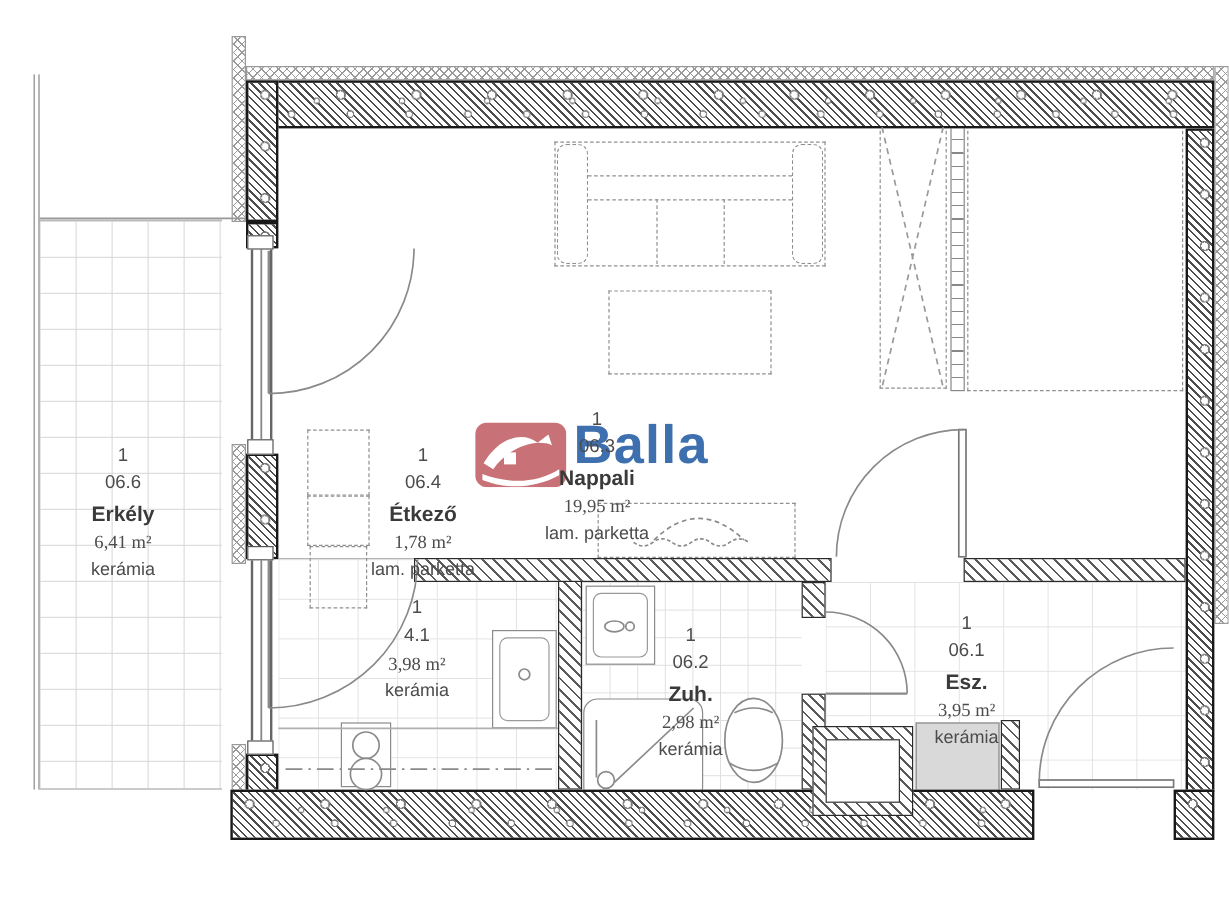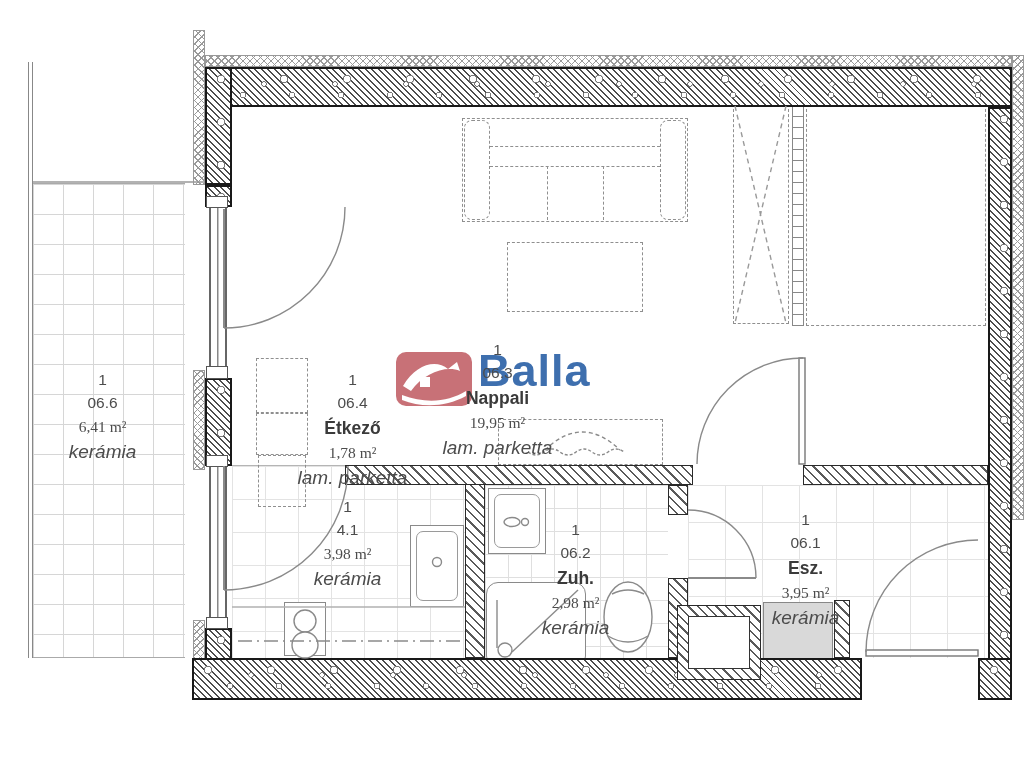--- a/index.html
+++ b/index.html
@@ -40,21 +40,21 @@
     background-image:repeating-linear-gradient(#888 0 1px,transparent 1px 11px);}
   .graybox{z-index:2;background:#d9d9d9;border:1px solid #888;}
   .railing{z-index:2;border-left:1.5px solid #888;border-right:1.5px solid #888;background:#fff;}
 
   svg.lines{position:absolute;left:0;top:0;z-index:4;pointer-events:none;}
 
   .rlabel{position:absolute;z-index:7;text-align:center;color:#4c4c4c;line-height:1.5;}
   .rlabel .lv,.rlabel .code{font-size:15.5px;}
   .rlabel .nm{font-weight:bold;font-size:17.5px;color:#3a3a3a;}
   .rlabel .ar{font-size:15.5px;font-family:Liberation Serif, serif;}
-  .rlabel .fin{font-size:19px;font-style:italic;}
+  .rlabel .fin{font-size:15px;}
 
   #wm{position:absolute;left:396px;top:352px;z-index:6;opacity:.92;display:flex;align-items:flex-start;}
   #wm .house{width:76px;height:54px;flex:0 0 auto;}
   #wm .wmtext{margin-left:6px;display:flex;flex-direction:row;gap:40px;}
   #wm .brand{font-weight:bold;font-size:45px;line-height:.85;color:#2e63a8;letter-spacing:1px;}
   #wm .sub{font-weight:bold;font-size:23px;color:#cb4a52;letter-spacing:6.5px;margin-top:3px;margin-left:-6px;}
 </style>
 </head>
 <body>
 
@@ -178,20 +178,21 @@
       <path d="M 6 43 C 30 52 52 50 70 39 L 70 44 C 50 55 26 56 6 48 Z" fill="#fff"></path>
     </svg>
     <div class="wmtext">
       <div class="brand">Balla</div>
     </div>
   </div>
 
   <div class="rlabel" style="left:40px;top:368px;width:125px;">
     <div class="lv">1</div>
     <div class="code">06.6</div>
+    <div class="nm">Erkély</div>
     <div class="ar">6,41 m²</div>
     <div class="fin">kerámia</div>
   </div>
 
   <div class="rlabel" style="left:290px;top:368px;width:125px;">
     <div class="lv">1</div>
     <div class="code">06.4</div>
     <div class="nm">Étkező</div>
     <div class="ar">1,78 m²</div>
     <div class="fin">lam. parketta</div>

